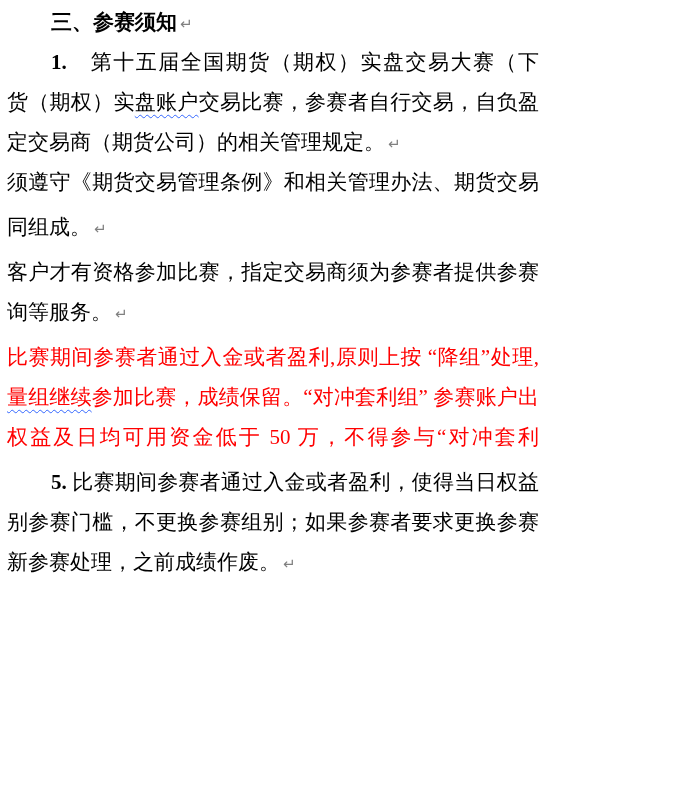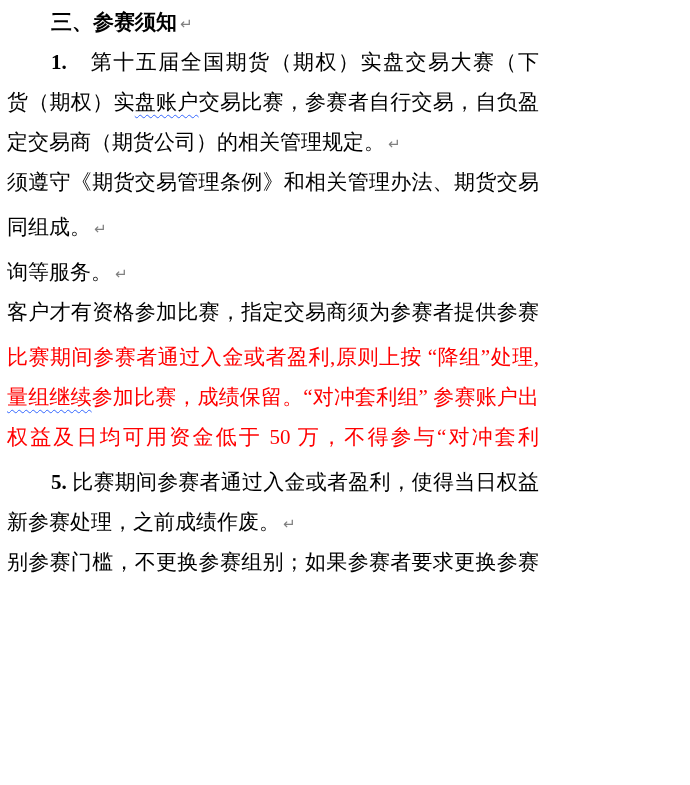--- a/index.html
+++ b/index.html
@@ -70,27 +70,27 @@
       <div class="paragraph">
         <div class="line fill indent"><span class="b ">1.</span><span class="">　第十五届全国期货（期权）实盘交易大赛（下称：本届大赛）为期</span></div>
         <div class="line fill"><span class="">货（期权）实</span><span class="w">盘账户</span><span class="">交易比赛，参赛者自行交易，自负盈亏，一切交易均</span></div>
         <div class="line"><span class="">定交易商（期货公司）的相关管理规定。</span><span class="pilcrow">↵</span></div>
         <div class="line fill"><span class="">须遵守《期货交易管理条例》和相关管理办法、期货交易所交易规则及指</span></div>
       </div>
       <div class="paragraph">
         <div class="line"><span class="">同组成。</span><span class="pilcrow">↵</span></div>
       </div>
       <div class="paragraph">
+        <div class="line fill"><span class="">客户才有资格参加比赛，指定交易商须为参赛者提供参赛报名、交易、咨</span></div>
         <div class="line"><span class="">询等服务。</span><span class="pilcrow">↵</span></div>
-        <div class="line fill"><span class="">客户才有资格参加比赛，指定交易商须为参赛者提供参赛报名、交易、咨</span></div>
       </div>
       <div class="paragraph red">
         <div class="line fill"><span class="">比赛期间参赛者通过入金或者盈利,原则上按 “降组”处理,成绩继续保留。</span></div>
         <div class="line fill"><span class="w">量组继续</span><span class="">参加比赛，成绩保留。“对冲套利组” 参赛账户出金当日的当日</span></div>
         <div class="line fill"><span class="">权益及日均可用资金低于 50 万，不得参与“对冲套利组”排名，可在</span><span class="w">轻量</span></div>
       </div>
       <div class="paragraph">
         <div class="line fill indent"><span class="b ">5.</span><span class=""> 比赛期间参赛者通过入金或者盈利，使得当日权益达到更高一级组</span></div>
+        <div class="line fill"><span class="">别参赛门槛，不更换参赛组别；如果参赛者要求更换参赛组别，则须按重</span></div>
         <div class="line"><span class="">新参赛处理，之前成绩作废。</span><span class="pilcrow">↵</span></div>
-        <div class="line fill"><span class="">别参赛门槛，不更换参赛组别；如果参赛者要求更换参赛组别，则须按重</span></div>
       </div>
     </div>
 </div>
 
 </body></html>

